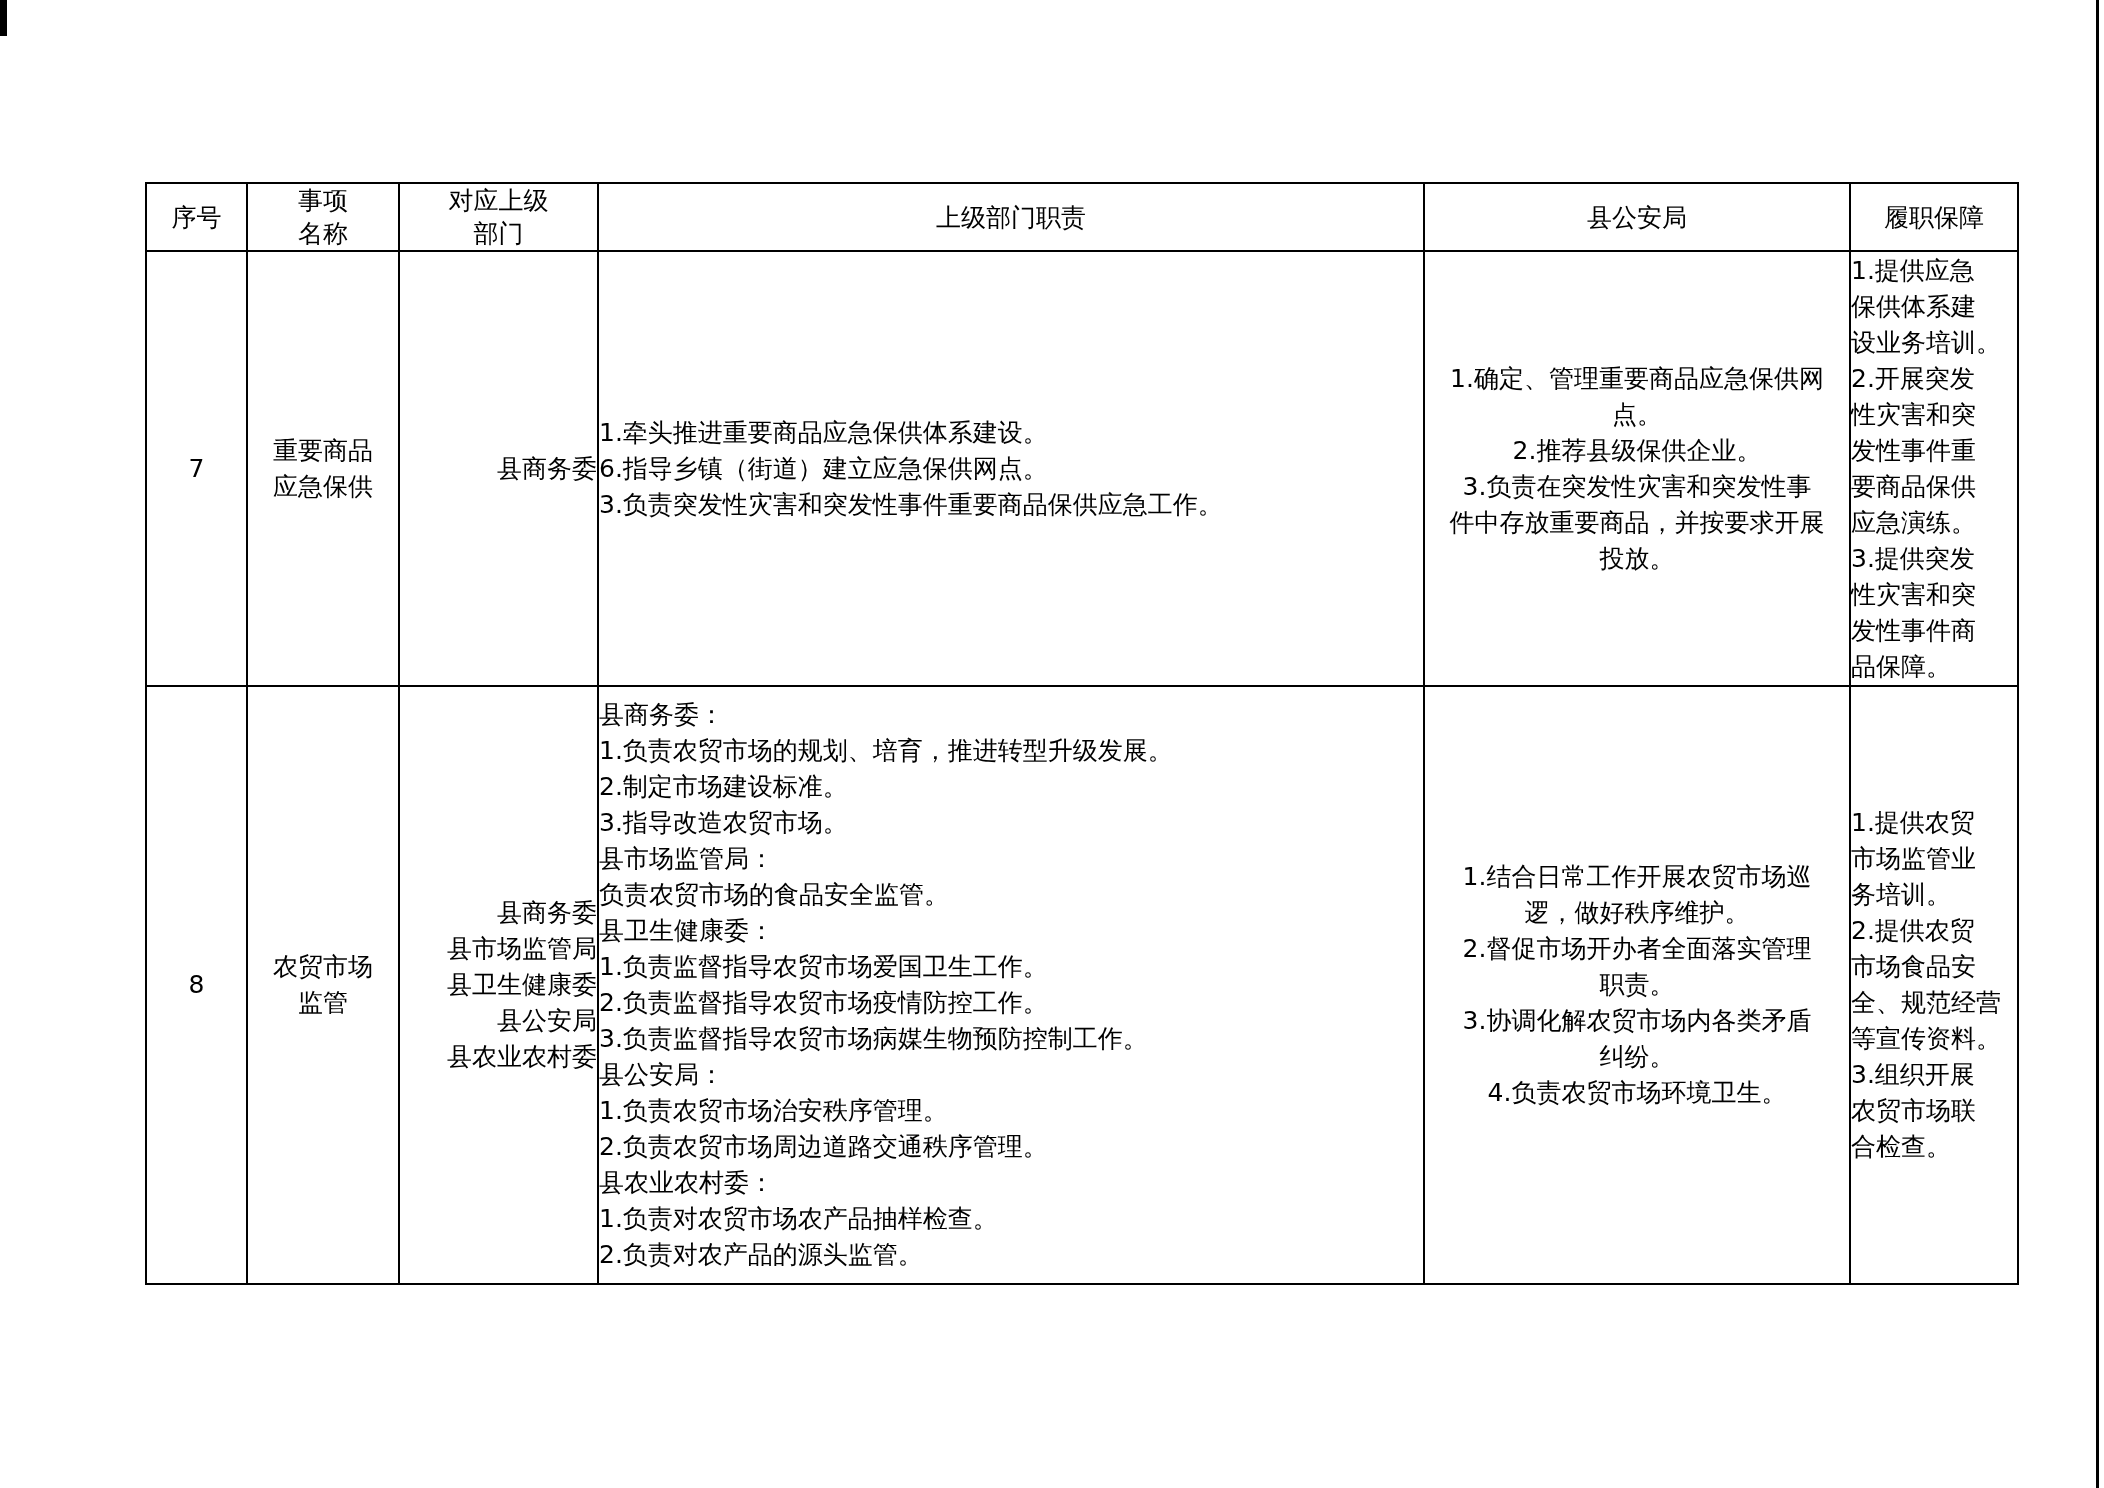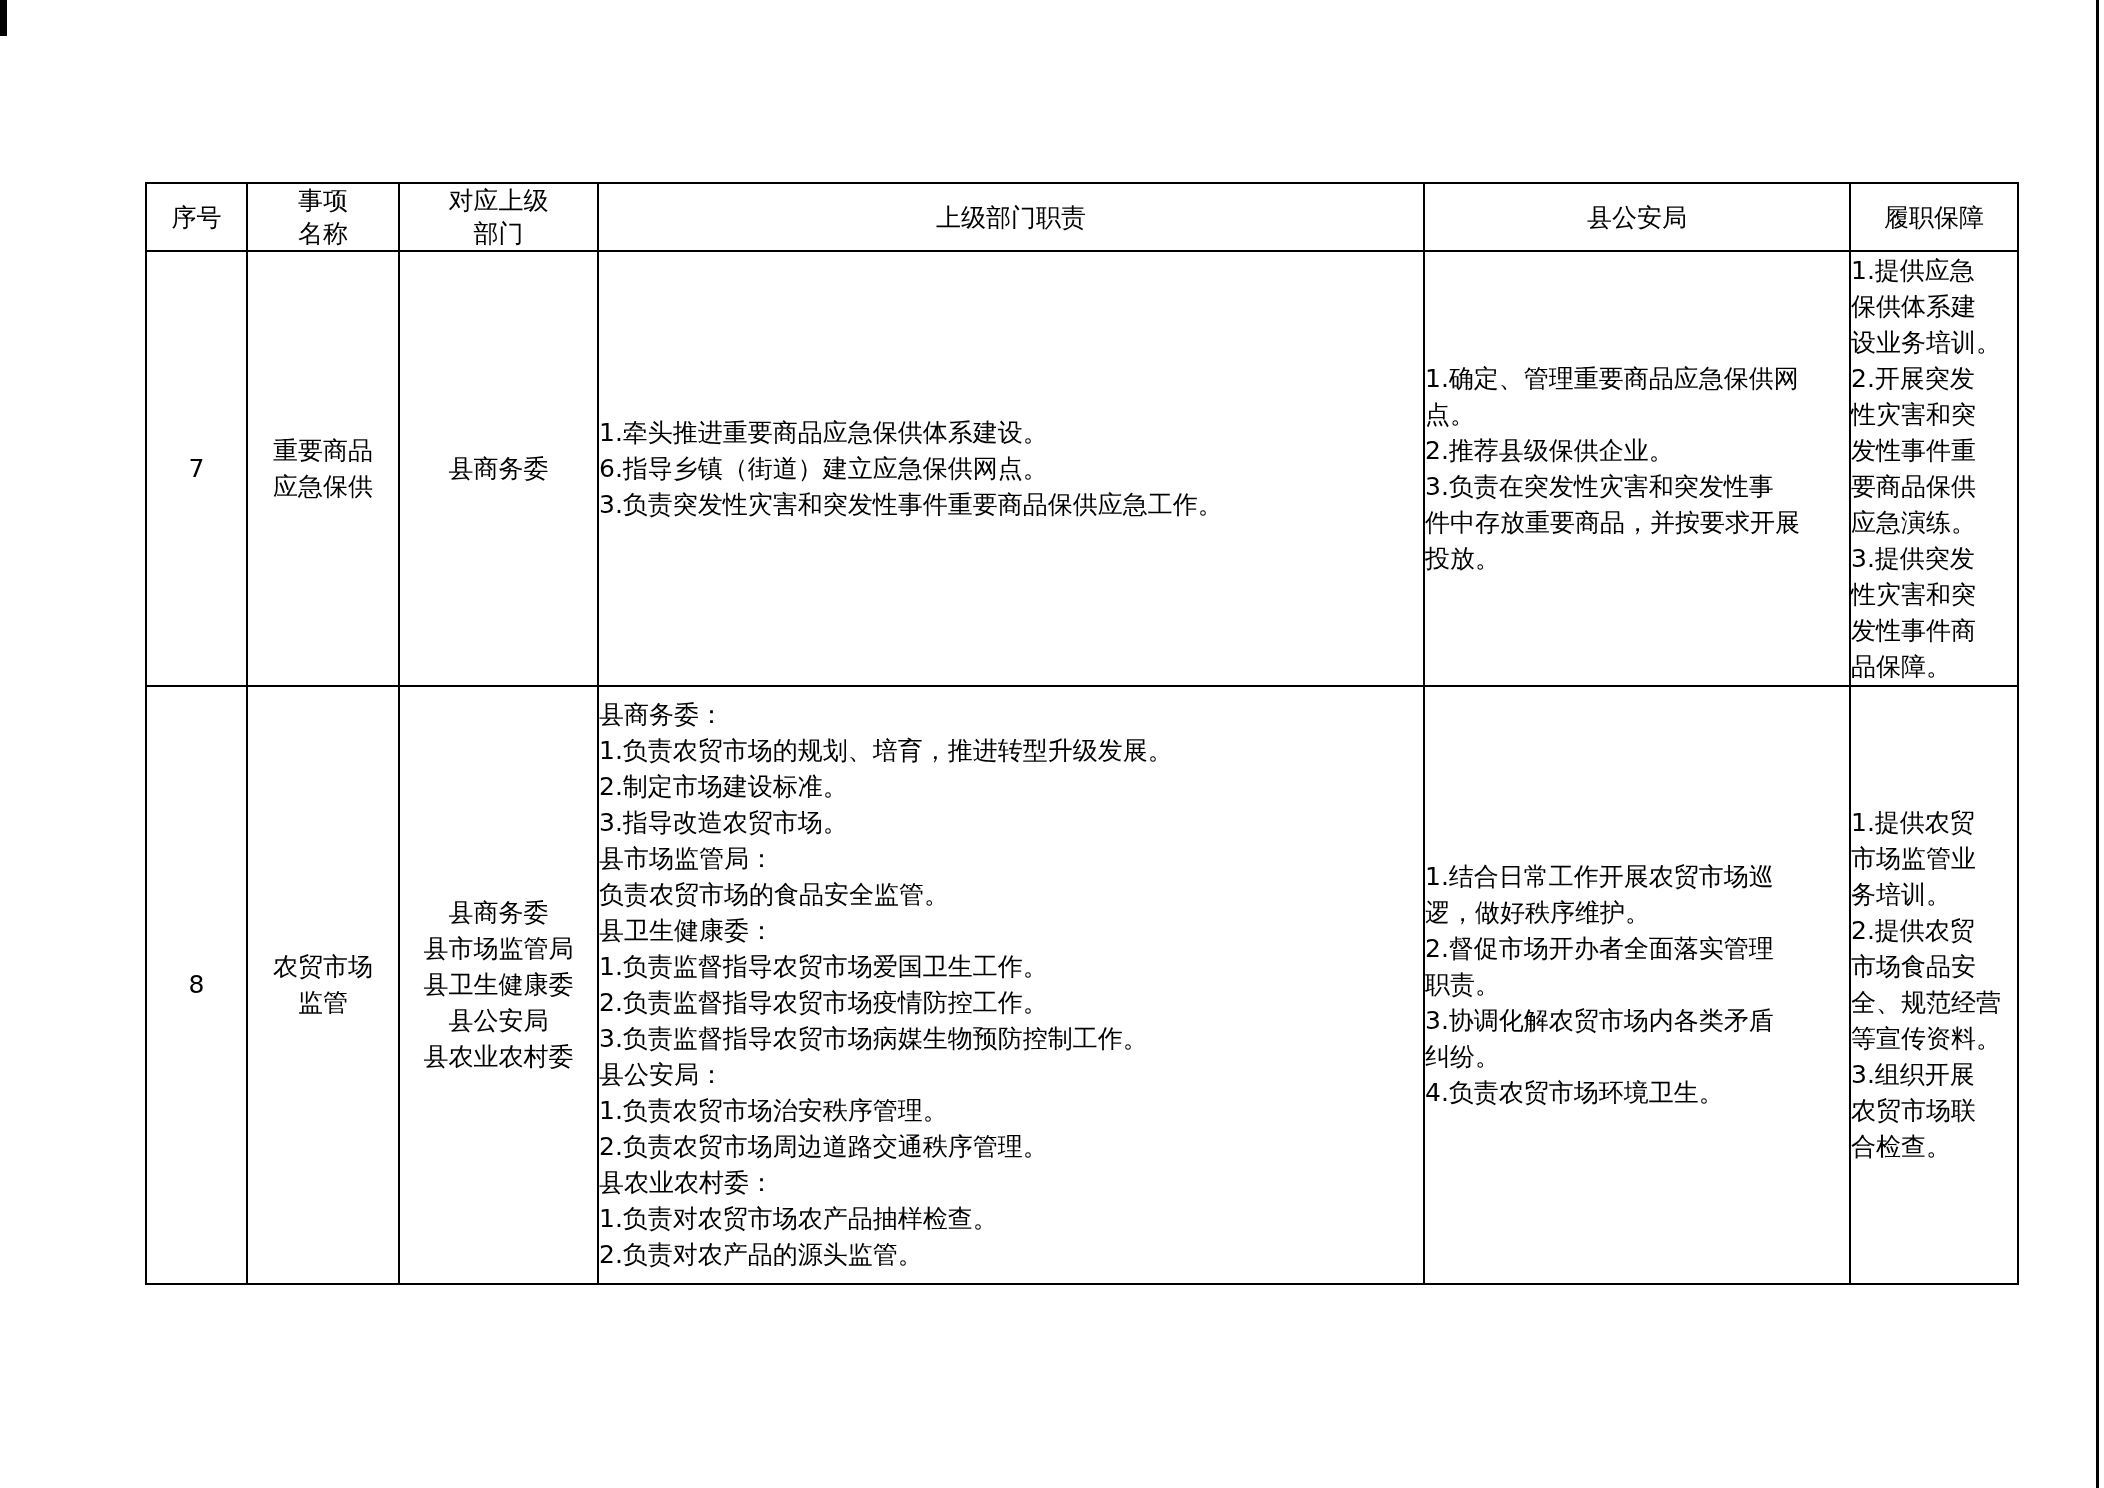--- a/index.html
+++ b/index.html
@@ -34,23 +34,23 @@
     padding: 0;
     overflow: hidden;
   }
   .doc-table th {
     text-align: center;
     font-size: 25px;
     line-height: 33px;
   }
   .c-no   { text-align: center; font-size: 27px; }
   .c-name { text-align: center; padding: 4px 6px 4px 12px; }
-  .c-dept { text-align: center; padding: 4px 6px 4px 12px; border-radius: 27px; }
+  .c-dept { text-align: right; padding: 4px 6px 4px 12px; border-radius: 27px; }
   .c-sup  { text-align: left; padding: 4px 10px 4px 9px; }
-  .c-town { text-align: left; padding: 4px 5px 4px 9px; }
+  .c-town { text-align: center; padding: 4px 5px 4px 9px; }
   .c-guar { text-align: left; padding: 4px 4px 4px 8px; margin-top: 32px; }
   .edge-line-right {
     position: absolute;
     left: 2096px;
     top: 0;
     width: 3px;
     height: 1488px;
     background: #000000;
   }
   .edge-mark-topleft {

